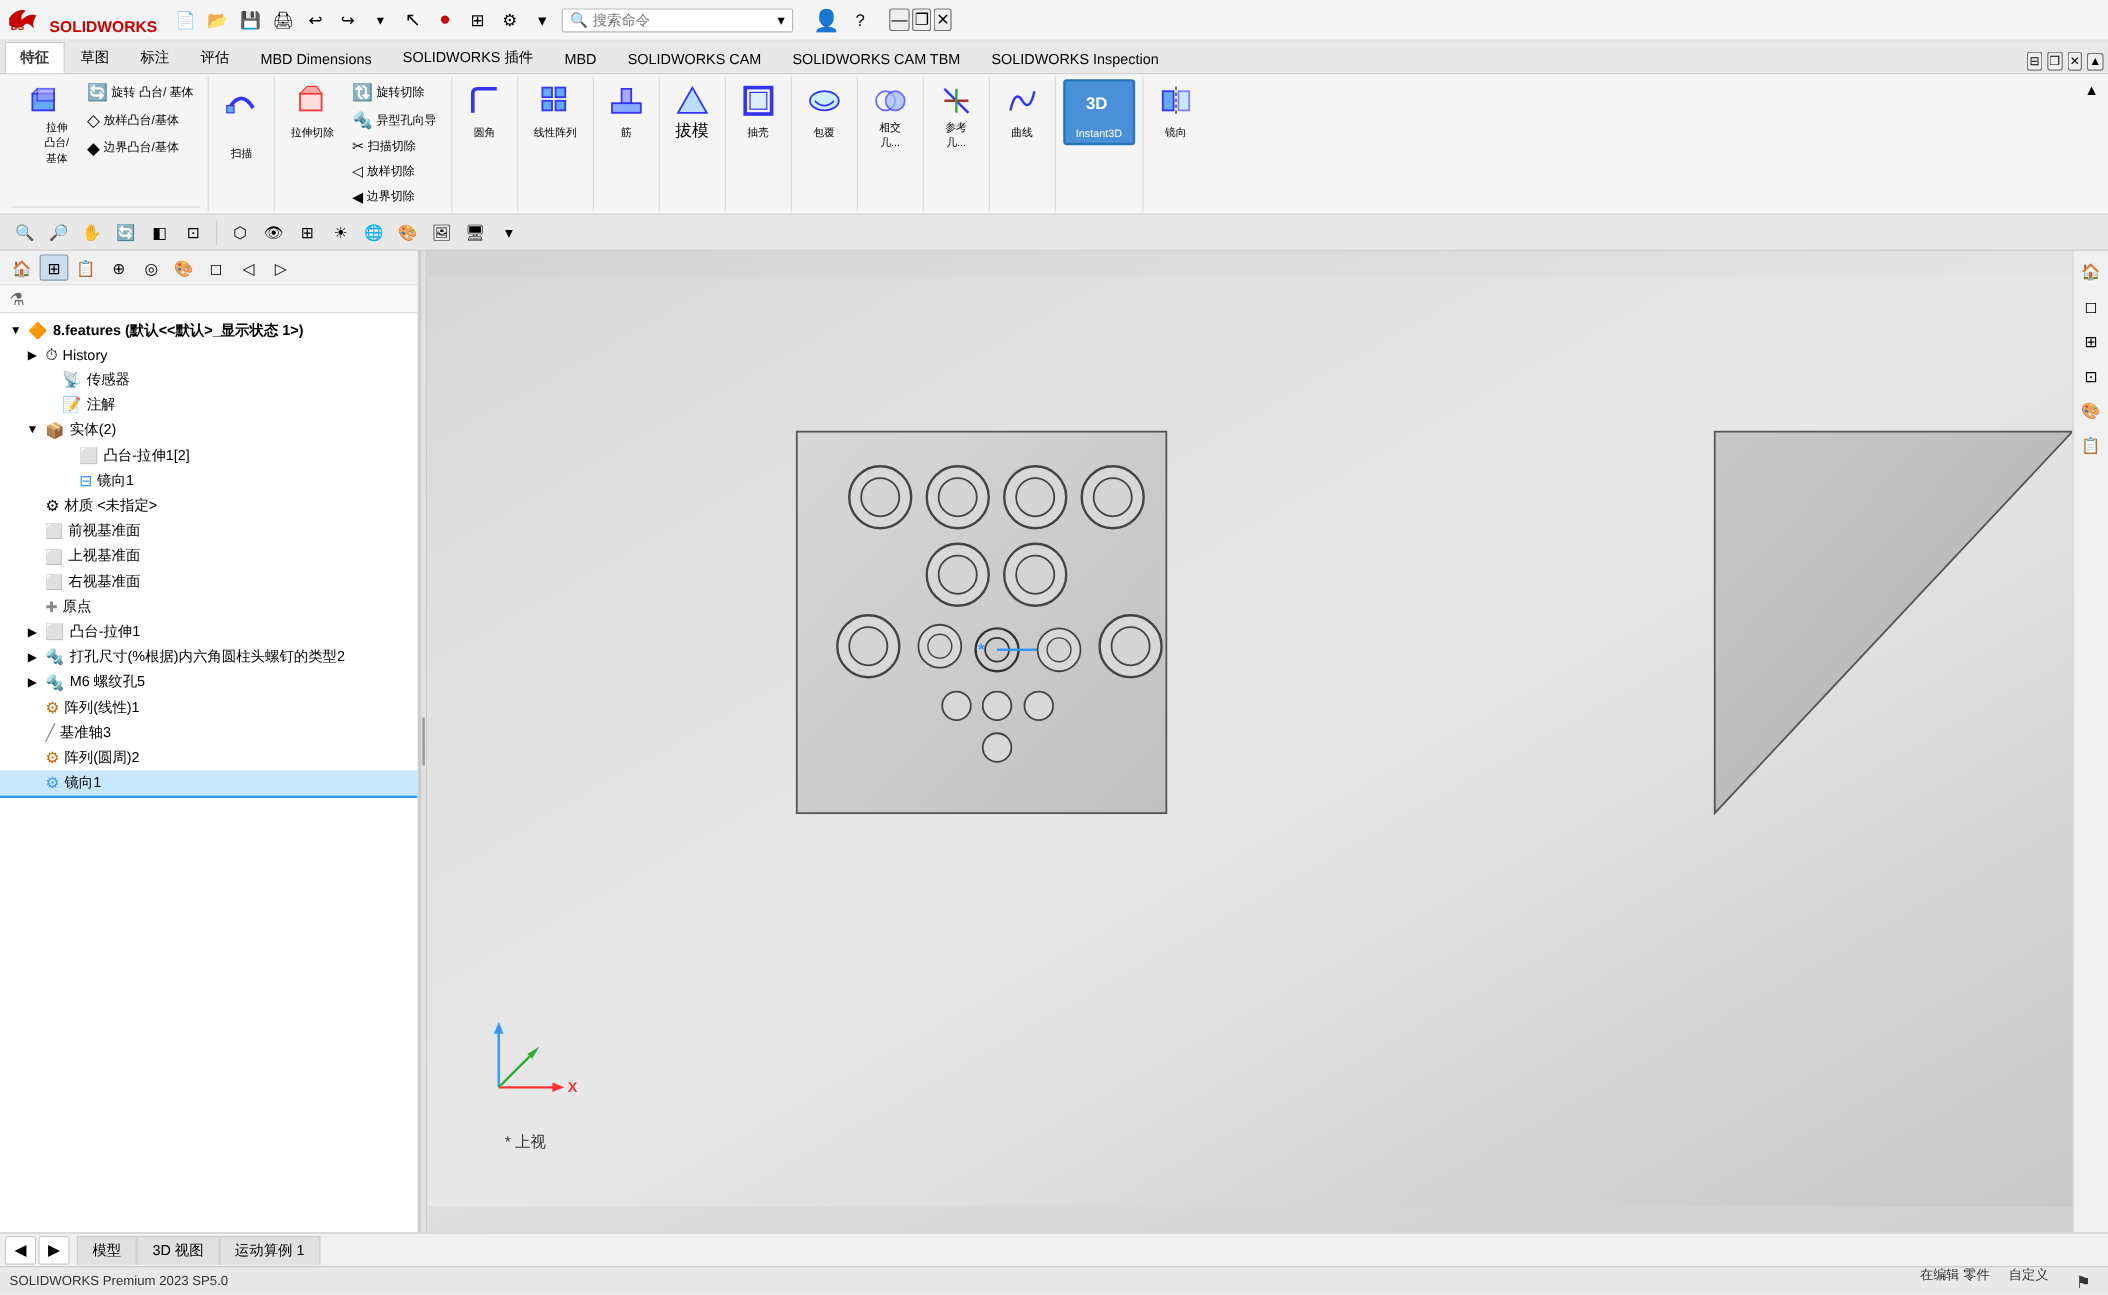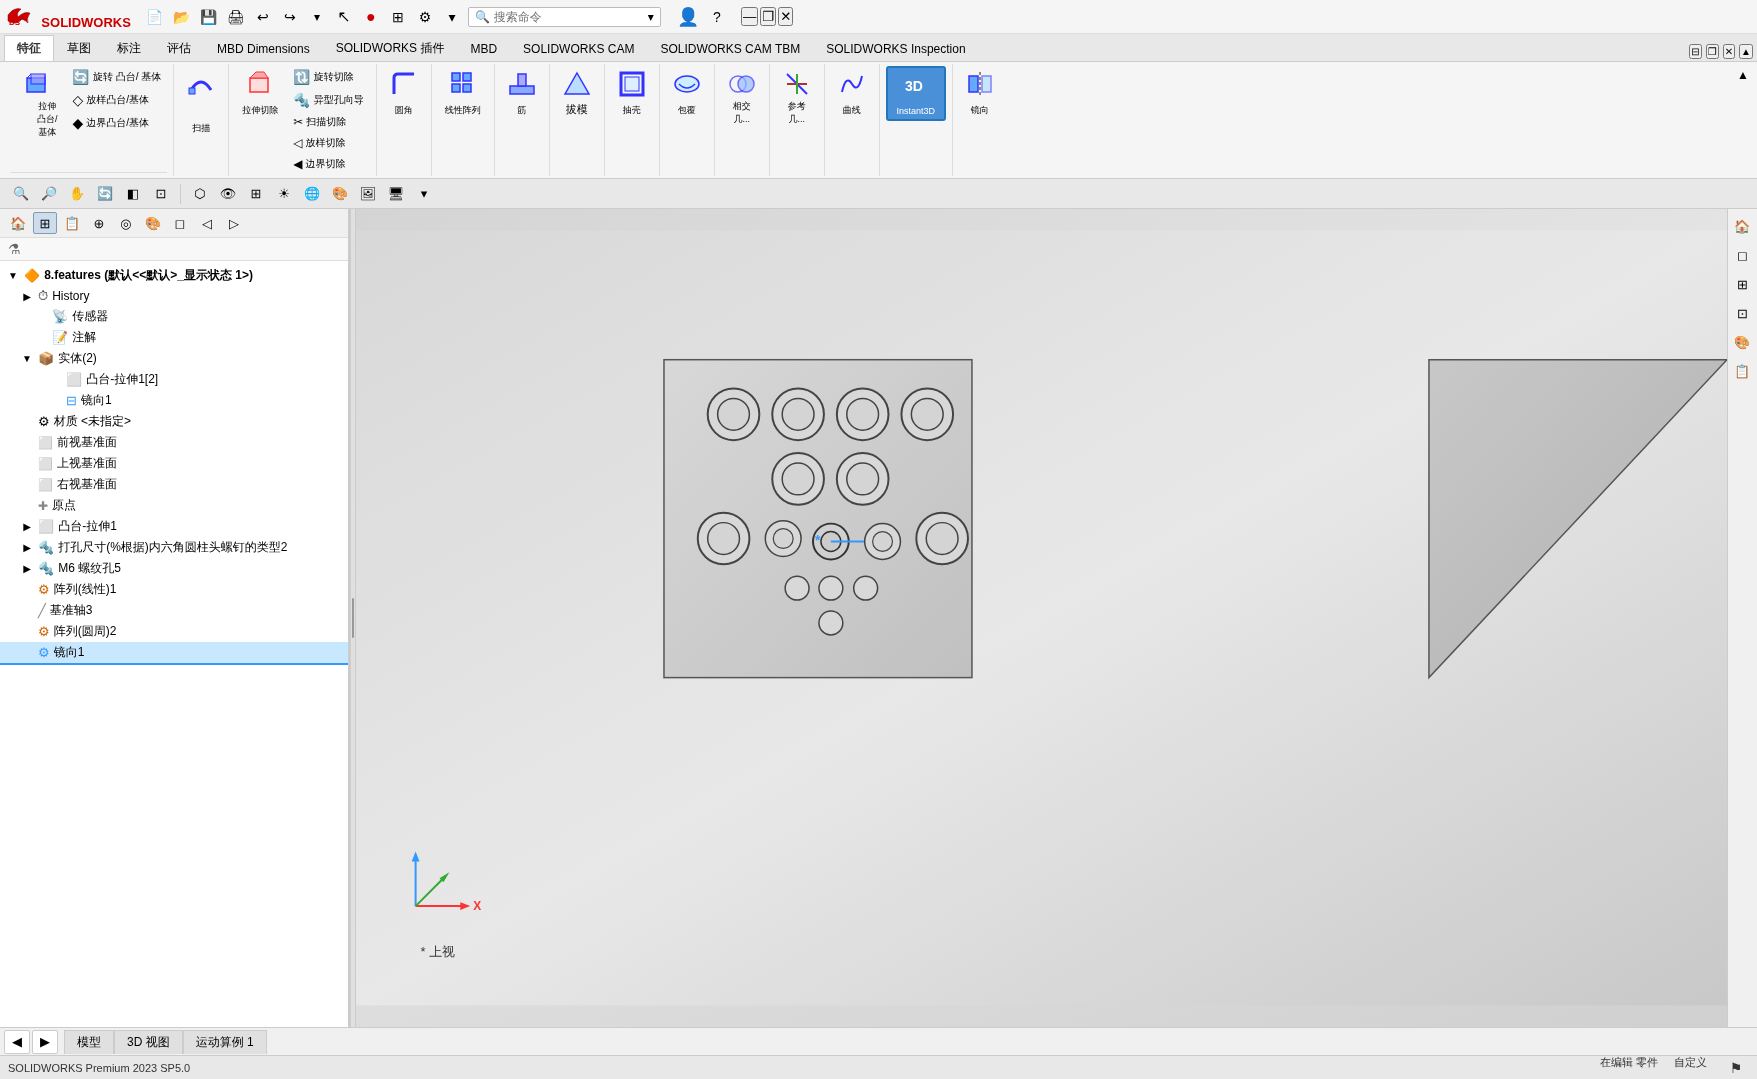--- a/index.html
+++ b/index.html
@@ -233,21 +233,21 @@
         </svg>
       <span style="font-size:9px;">筋</span>
     </div>
   </div>
 
   <div style="display:flex; flex-direction:column; border-right:1px solid #ddd; padding:2px 6px; gap:1px; min-width:44px;">
     <div class="rb-btn rb-btn-lg" style="min-width:40px; min-height:55px;">
       <svg width="28" height="28" viewBox="0 0 28 28">
           <polygon points="14,3 26,24 2,24" fill="#bdf" stroke="#33f" stroke-width="1.5"></polygon>
         </svg>
-      <span style="font-size:11px;font-family:Liberation Serif, serif;">拔模</span>
+      <span style="font-size:14px;font-family:Liberation Serif, serif;">拔模</span>
     </div>
   </div>
 
   <div style="display:flex; flex-direction:column; border-right:1px solid #ddd; padding:2px 6px; gap:1px; min-width:44px;">
     <div class="rb-btn rb-btn-lg" style="min-width:40px; min-height:55px;">
       <svg width="28" height="28" viewBox="0 0 28 28">
           <rect x="3" y="3" width="22" height="22" fill="none" stroke="#33f" stroke-width="3"></rect>
           <rect x="7" y="7" width="14" height="14" fill="#def" stroke="#33f" stroke-width="1"></rect>
         </svg>
       <span style="font-size:9px;">抽壳</span>

